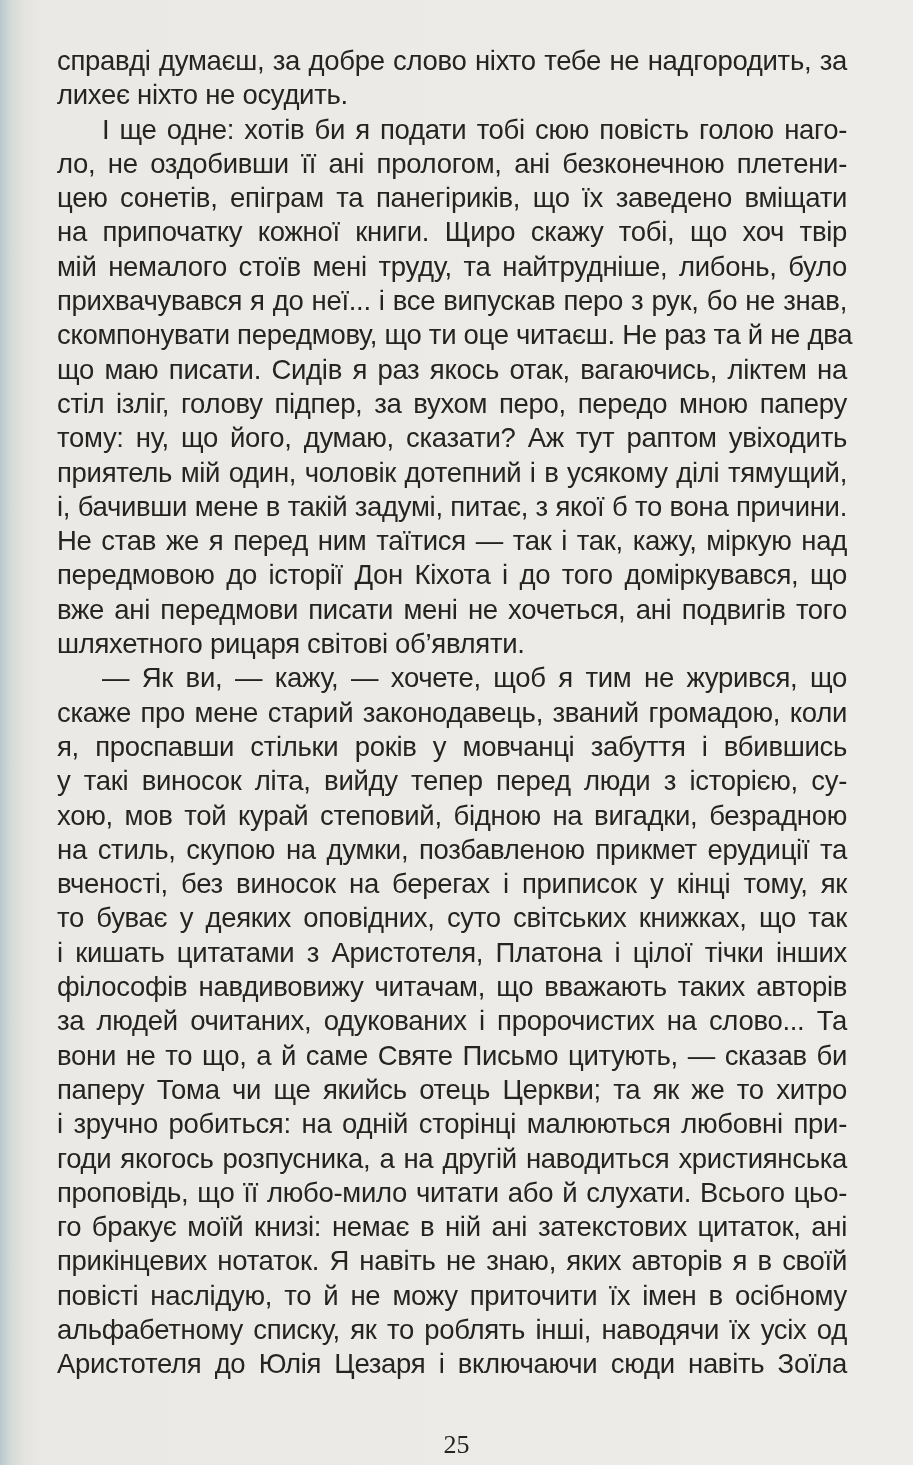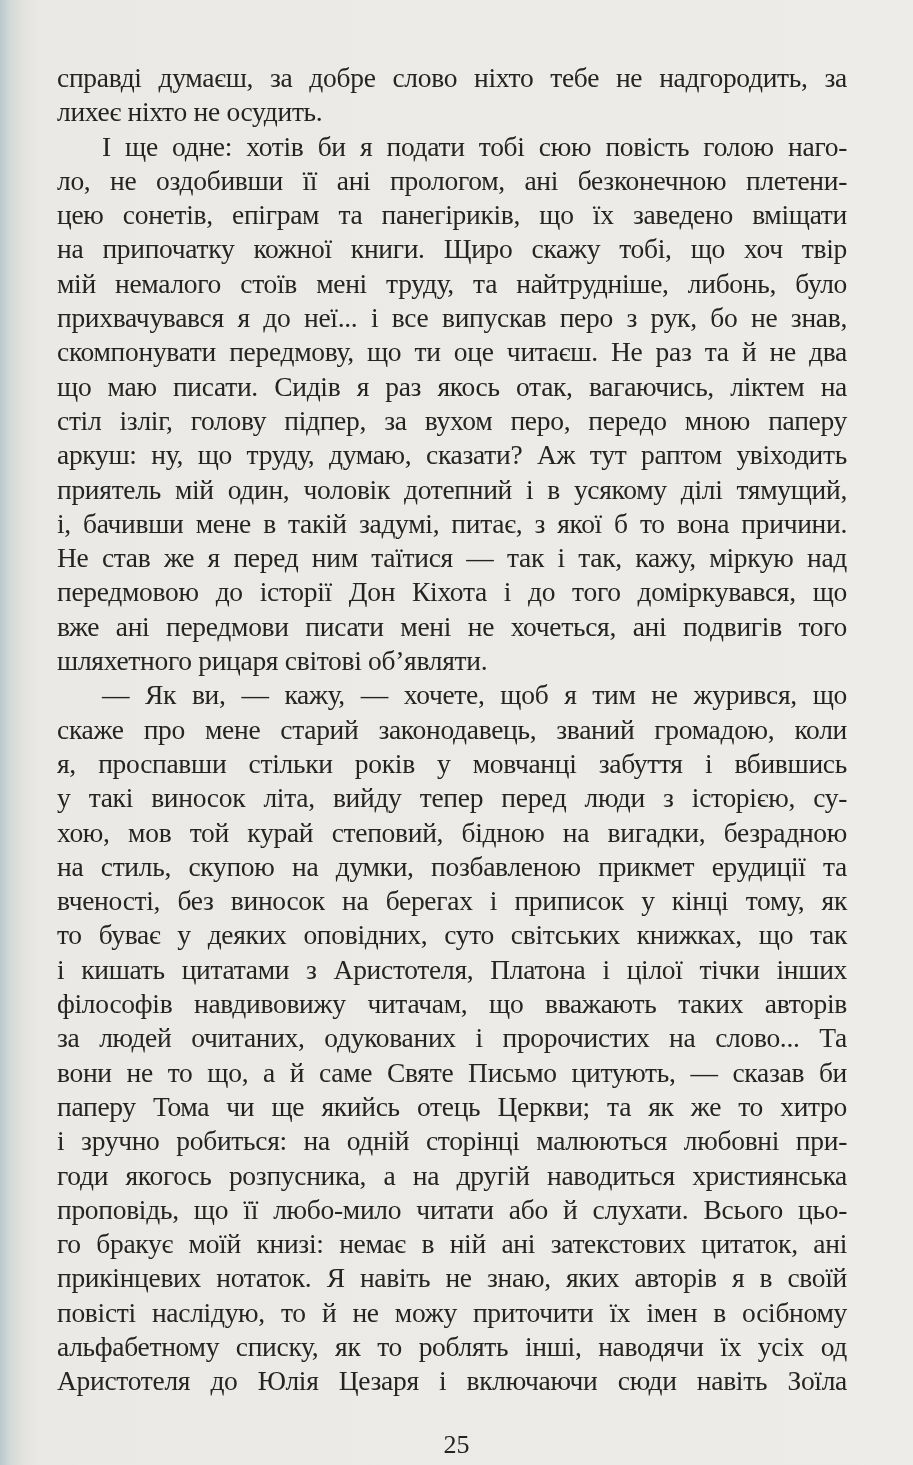--- a/index.html
+++ b/index.html
@@ -8,26 +8,25 @@
     background: #eceae6;
     position: relative;
   }
   .page {
     position: absolute; left: 0; top: 0; width: 913px; height: 1465px;
     background:
       linear-gradient(to right, #b9c8cc 0px, #d3d9d9 10px, #e4e3df 24px, #ebe9e5 40px, #eeece8 100%);
   }
   .text-block {
     position: absolute; left: 57px; top: 44px; width: 790px;
-    font-family: Liberation Serif, serif;
+    font-family: Liberation Sans, sans-serif;
     font-size: 27.5px;
     line-height: 34.3px;
     color: #262422;
     letter-spacing: -0.3px;
-    margin-top: 17px;
   }
   .line {
     display: block; white-space: nowrap;
     text-align: justify; text-align-last: justify;
     height: 34.3px;
   }
   .line.last { text-align-last: left; }
   .line.indent { padding-left: 45px; }
   .page-number {
     position: absolute; top: 1430px; left: 0; width: 913px; text-align: center;
@@ -44,21 +43,21 @@
       <span class="line last">лихеє ніхто не осудить.</span>
       <span class="line indent">І ще одне: хотів би я подати тобі сюю повість голою наго-</span>
       <span class="line">ло, не оздобивши її ані прологом, ані безконечною плетени-</span>
       <span class="line">цею сонетів, епіграм та панегіриків, що їх заведено вміщати</span>
       <span class="line">на припочатку кожної книги. Щиро скажу тобі, що хоч твір</span>
       <span class="line">мій немалого стоїв мені труду, та найтрудніше, либонь, було</span>
       <span class="line">прихвачувався я до неї... і все випускав перо з рук, бо не знав,</span>
       <span class="line">скомпонувати передмову, що ти оце читаєш. Не раз та й не два</span>
       <span class="line">що маю писати. Сидів я раз якось отак, вагаючись, ліктем на</span>
       <span class="line">стіл ізліг, голову підпер, за вухом перо, передо мною паперу</span>
-      <span class="line">аркуш: ну, що труду, думаю, сказати? Аж тут раптом увіходить</span>
+      <span class="line">тому: ну, що його, думаю, сказати? Аж тут раптом увіходить</span>
       <span class="line">приятель мій один, чоловік дотепний і в усякому ділі тямущий,</span>
       <span class="line">і, бачивши мене в такій задумі, питає, з якої б то вона причини.</span>
       <span class="line">Не став же я перед ним таїтися — так і так, кажу, міркую над</span>
       <span class="line">передмовою до історії Дон Кіхота і до того доміркувався, що</span>
       <span class="line">вже ані передмови писати мені не хочеться, ані подвигів того</span>
       <span class="line last">шляхетного рицаря світові об’являти.</span>
       <span class="line indent">— Як ви, — кажу, — хочете, щоб я тим не журився, що</span>
       <span class="line">скаже про мене старий законодавець, званий громадою, коли</span>
       <span class="line">я, проспавши стільки років у мовчанці забуття і вбившись</span>
       <span class="line">у такі виносок літа, вийду тепер перед люди з історією, су-</span>

